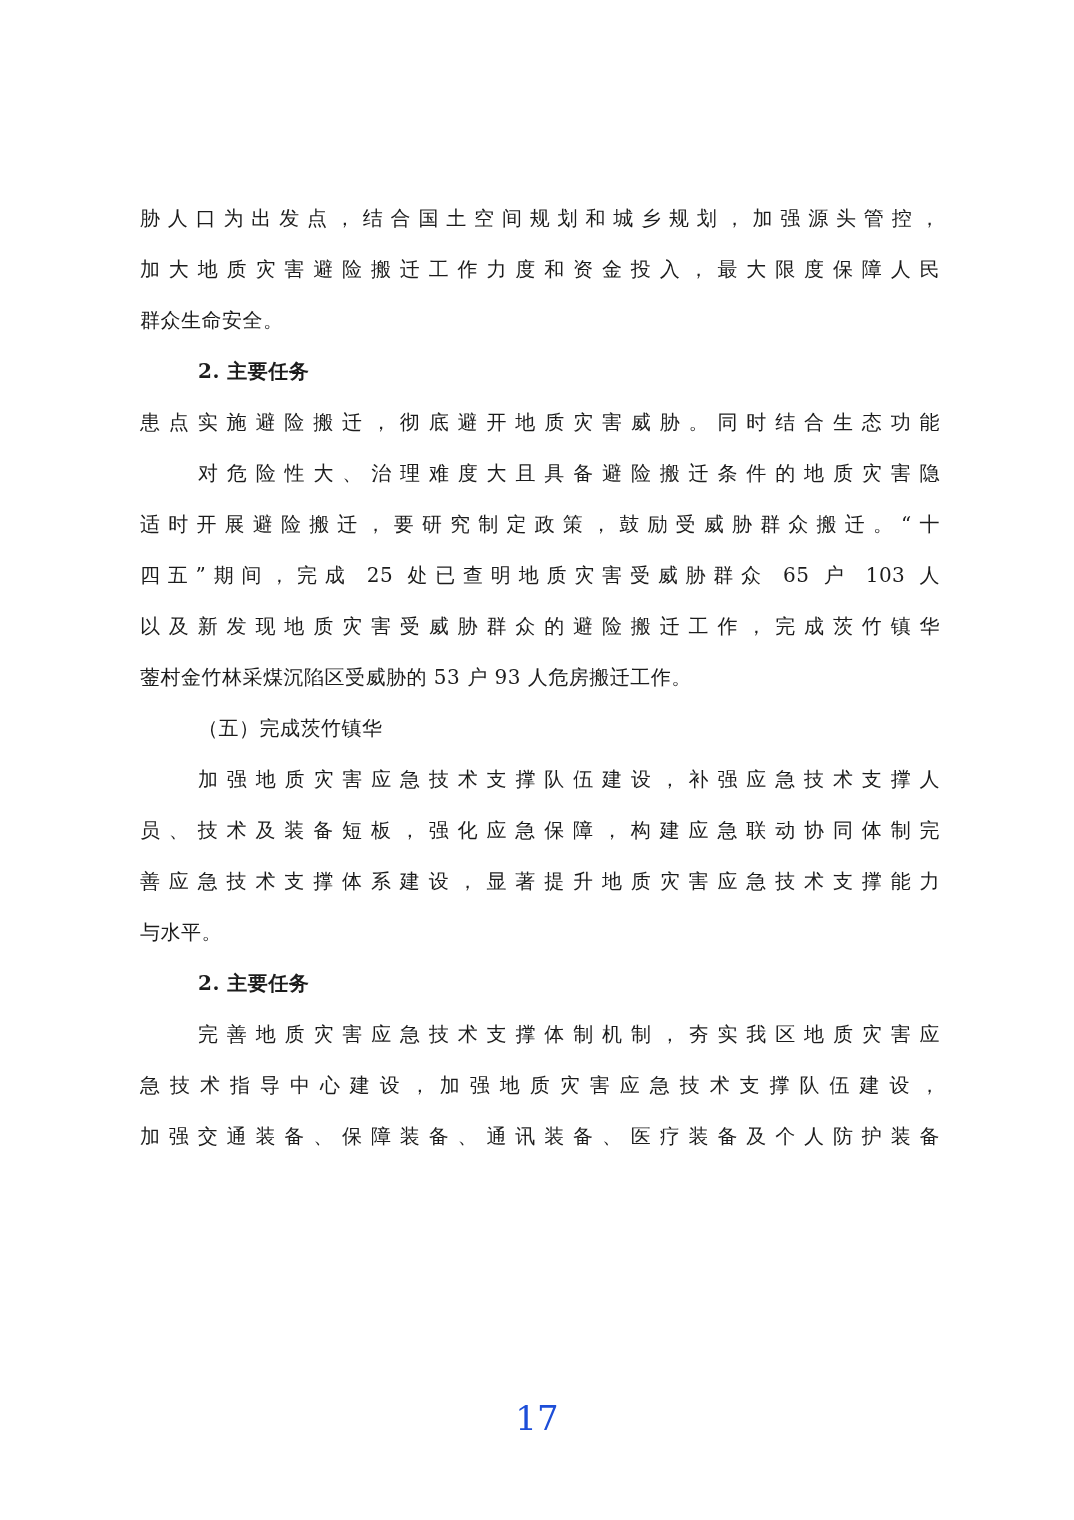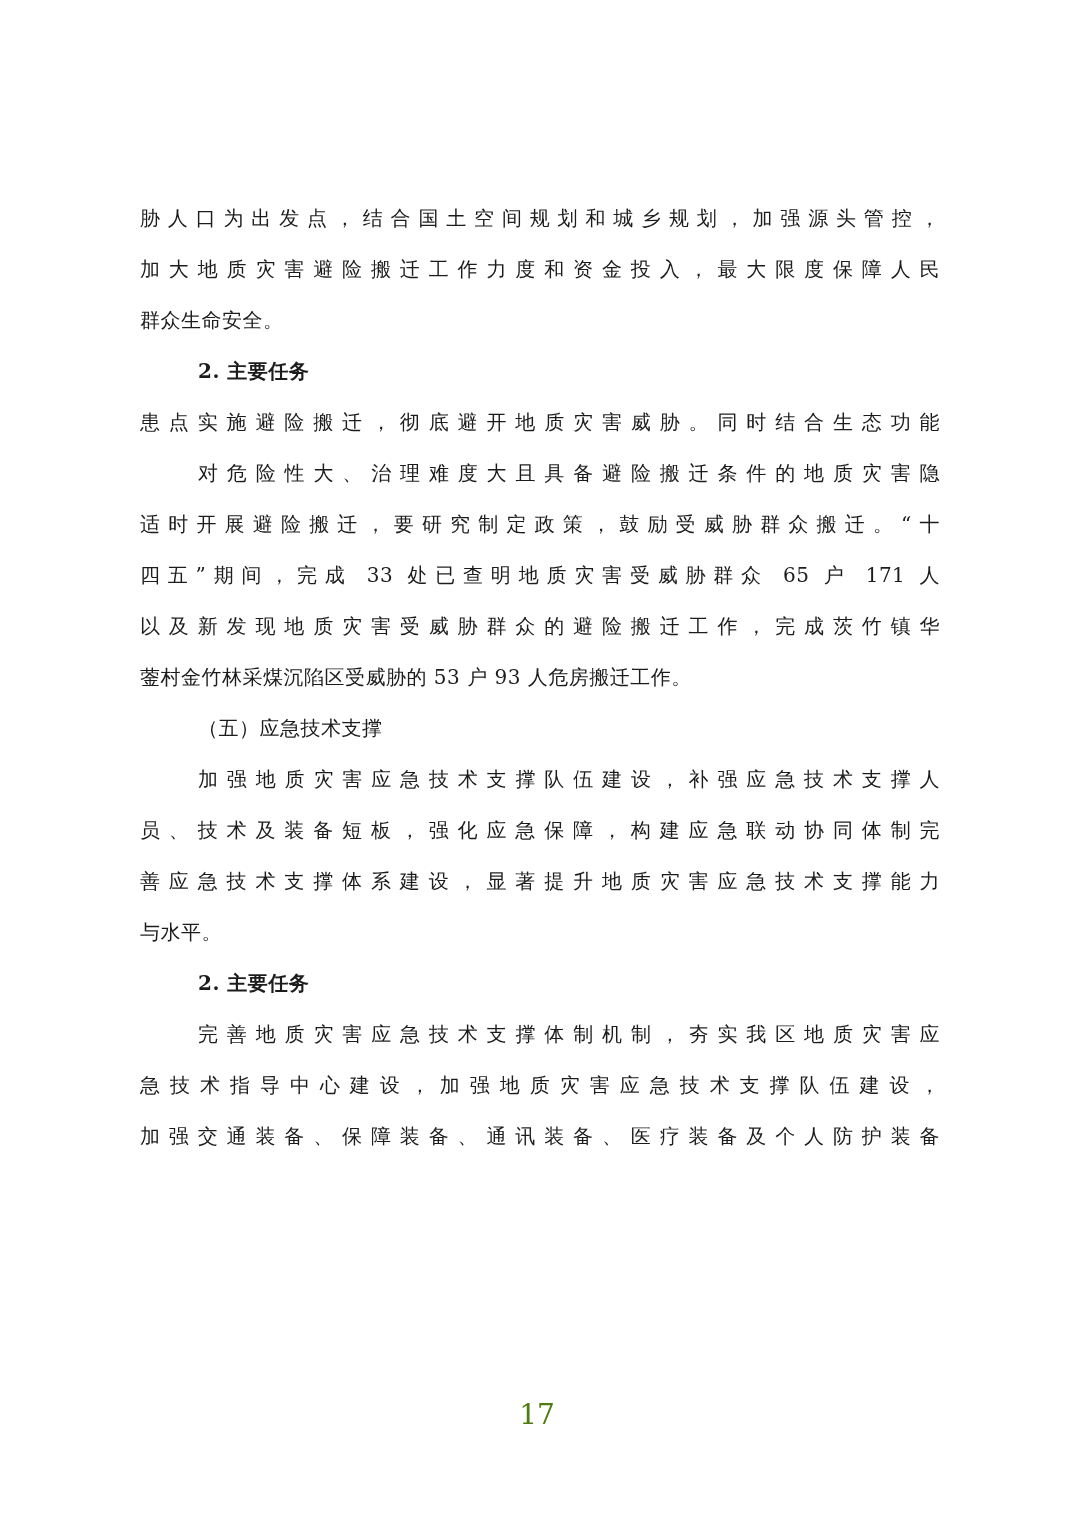--- a/index.html
+++ b/index.html
@@ -50,41 +50,41 @@
     font-weight: 400;
     text-align: left;
     text-align-last: left;
   }
   .page-number {
     position: absolute;
     left: 0;
     top: 1398px;
     width: 100%;
     text-align: center;
-    font-size: 28px;
-    color: #4d7c0f;
+    font-size: 34px;
+    color: #1d4ed8;
     font-family: "DejaVu Serif", "Liberation Serif", serif;
   }
 </style>
 </head>
 <body>
 
 <div class="page">
   <div class="content">
       <div class="line fill">胁人口为出发点，结合国土空间规划和城乡规划，加强源头管控，</div>
       <div class="line fill">加大地质灾害避险搬迁工作力度和资金投入，最大限度保障人民</div>
       <div class="line nofill">群众生命安全。</div>
       <div class="line heading indent nofill">2. 主要任务</div>
       <div class="line fill">患点实施避险搬迁，彻底避开地质灾害威胁。同时结合生态功能</div>
       <div class="line indent fill">对危险性大、治理难度大且具备避险搬迁条件的地质灾害隐</div>
       <div class="line fill">适时开展避险搬迁，要研究制定政策，鼓励受威胁群众搬迁。“十</div>
-      <div class="line fill">四五”期间，完成 33 处已查明地质灾害受威胁群众 65 户 171 人</div>
+      <div class="line fill">四五”期间，完成 25 处已查明地质灾害受威胁群众 65 户 103 人</div>
       <div class="line fill">以及新发现地质灾害受威胁群众的避险搬迁工作，完成茨竹镇华</div>
       <div class="line nofill">蓥村金竹林采煤沉陷区受威胁的 53 户 93 人危房搬迁工作。</div>
-      <div class="line sub indent nofill">（五）应急技术支撑</div>
+      <div class="line sub indent nofill">（五）完成茨竹镇华</div>
       <div class="line indent fill">加强地质灾害应急技术支撑队伍建设，补强应急技术支撑人</div>
       <div class="line fill">员、技术及装备短板，强化应急保障，构建应急联动协同体制完</div>
       <div class="line fill">善应急技术支撑体系建设，显著提升地质灾害应急技术支撑能力</div>
       <div class="line nofill">与水平。</div>
       <div class="line heading indent nofill">2. 主要任务</div>
       <div class="line indent fill">完善地质灾害应急技术支撑体制机制，夯实我区地质灾害应</div>
       <div class="line fill">急技术指导中心建设，加强地质灾害应急技术支撑队伍建设，</div>
       <div class="line fill">加强交通装备、保障装备、通讯装备、医疗装备及个人防护装备</div>
     </div>
   <div class="page-number">17</div>

